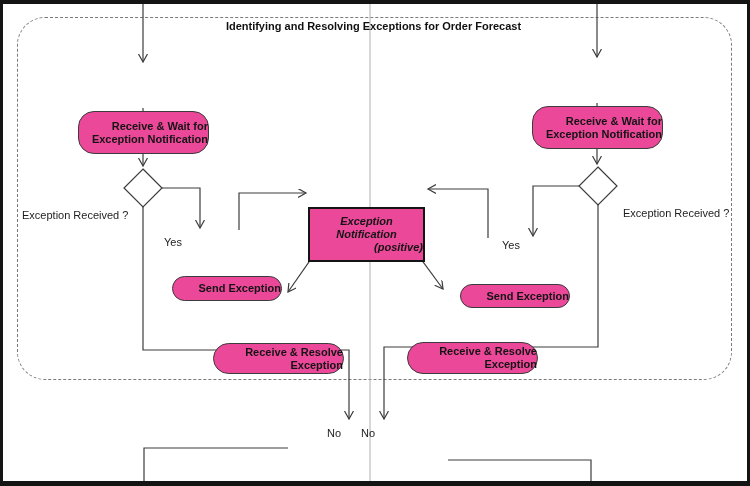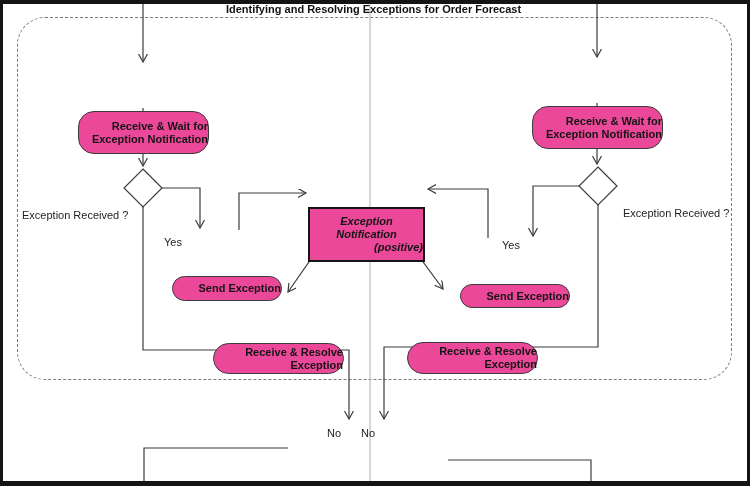--- a/index.html
+++ b/index.html
@@ -2,21 +2,21 @@
 <html><head>
 <meta charset="utf-8">
 <style>
   html,body{margin:0;padding:0;background:#e8e8e8;font-family:"Liberation Sans",sans-serif;}
   #stage{position:relative;width:750px;height:486px;background:#ffffff;overflow:hidden;}
   #frame{position:absolute;inset:0;border-style:solid;border-color:#141414;
          border-width:4px 3px 5px 3px;pointer-events:none;z-index:50;}
   #connectors{position:absolute;left:0;top:0;z-index:1;}
   .dashed-box{position:absolute;left:17px;top:17px;width:713px;height:361px;
       border:1px dashed #7a7a7a;border-radius:28px;z-index:0;}
-  .title{position:absolute;left:17px;top:3px;width:713px;text-align:center;
+  .title{position:absolute;left:17px;top:20px;width:713px;text-align:center;
       font-size:11px;font-weight:bold;color:#111;z-index:2;}
   .node{position:absolute;background:#ec4899;border:1.5px solid #3c3c3c;
       display:flex;flex-direction:column;align-items:flex-end;justify-content:center;
       font-size:11px;font-weight:bold;color:#141414;line-height:13px;text-align:center;
       box-sizing:border-box;z-index:10;margin-top:46px;}
   .node span{display:block;}
   .rounded{border-radius:16px;}
   .pill{border-radius:13px;}
   #node-central{border:2px solid #141414;border-radius:0;font-style:italic;}
   #node-ordering{border:2px solid #8a8a8a;border-radius:15px;}

